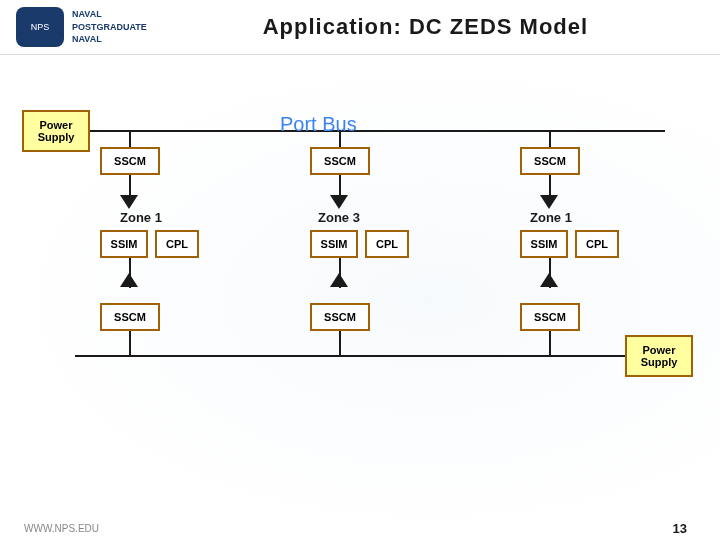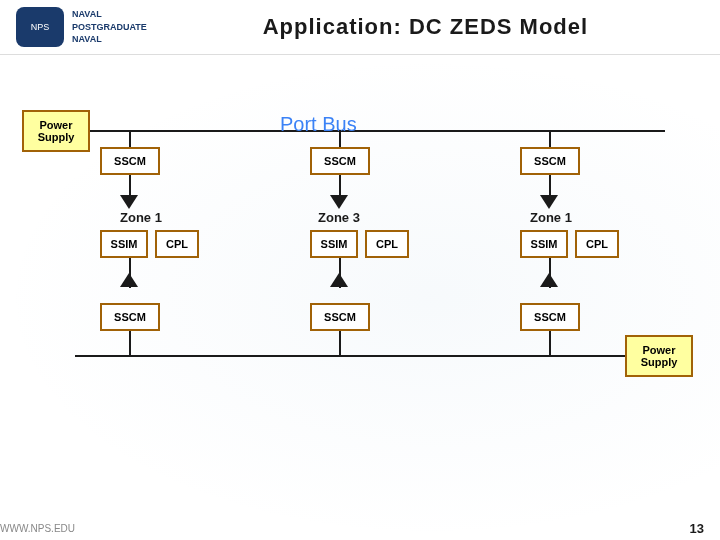--- a/index.html
+++ b/index.html
@@ -140,25 +140,25 @@
       position: absolute;
       height: 2px;
       background: #1a1a1a;
     }
 
     
     #footer {
       position: absolute;
       bottom: 4px;
       left: 0;
-      right: 16px;
+      right: 9px;
       display: flex;
       justify-content: space-between;
       align-items: center;
-      padding: 0 0;
+      padding: 0 24px;
     }
     #website {
       font-size: 10px;
       color: #888;
     }
     #page-number {
       font-size: 13px;
       font-weight: bold;
       color: #1a1a1a;
     }

